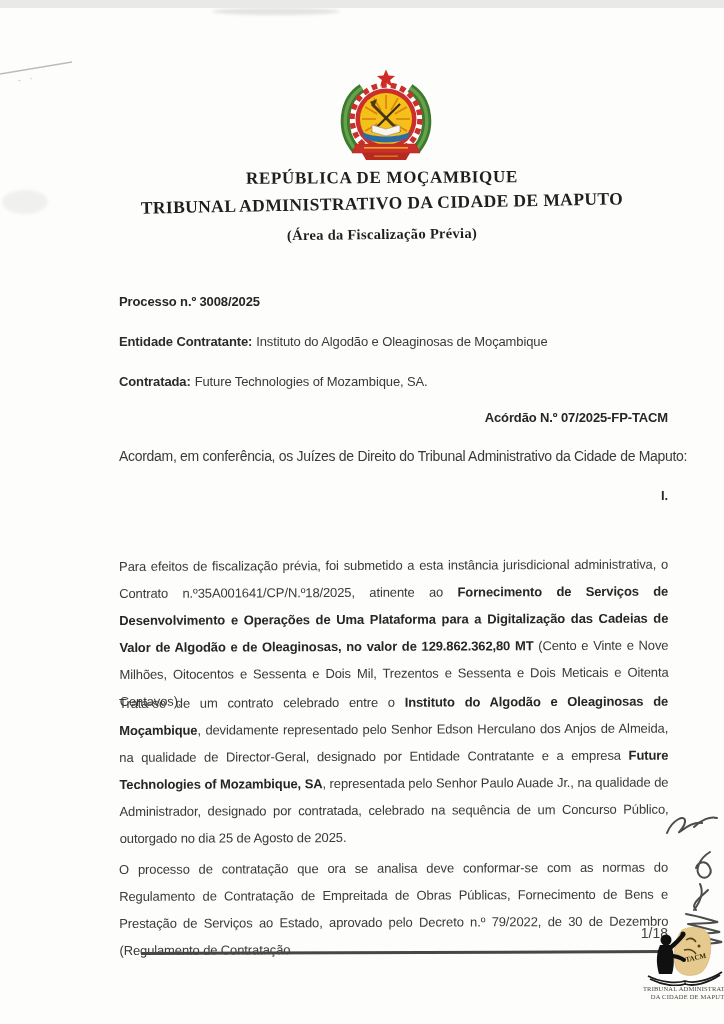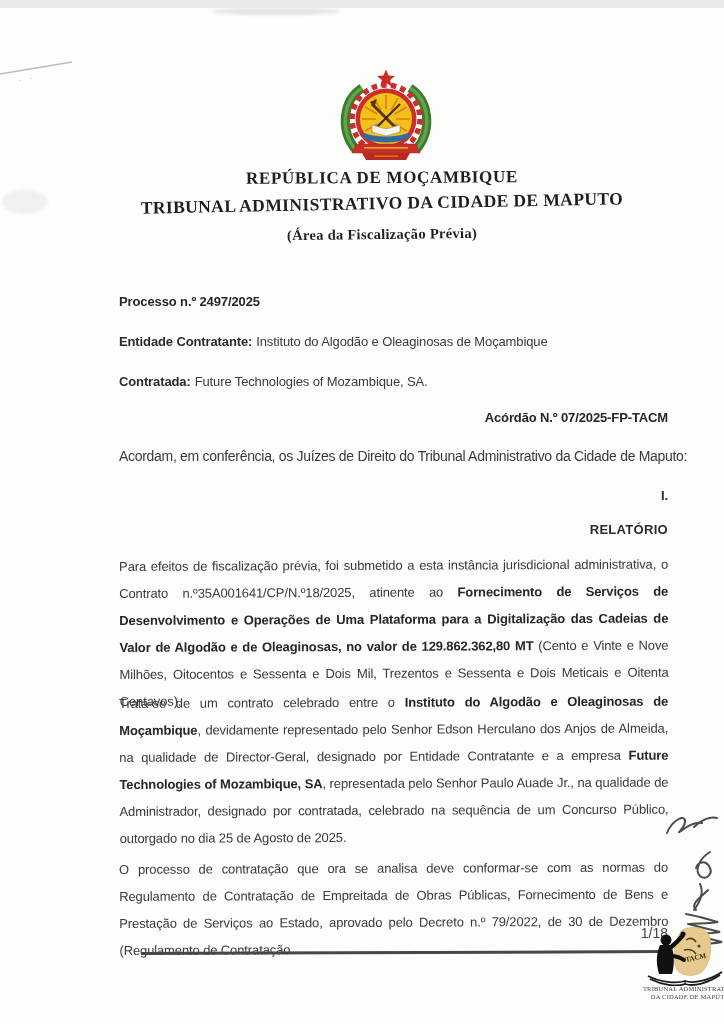--- a/index.html
+++ b/index.html
@@ -103,35 +103,34 @@
     </g>
 
     <polygon points="56,1.5 58.6,7.6 65.1,7.9 60.1,12.1 61.8,18.4 56,14.8 50.2,18.4 51.9,12.1 46.9,7.9 53.4,7.6" fill="#cf2b24"></polygon>
   </svg>
 
   <div class="abs title-line t1">REPÚBLICA DE MOÇAMBIQUE</div>
   <div class="abs title-line t2">TRIBUNAL ADMINISTRATIVO DA CIDADE DE MAPUTO</div>
   <div class="abs title-line t3">(Área da Fiscalização Prévia)</div>
 
   <div class="abs col" style="top:280px">
-    <span class="b">Processo n.º 2497/2025</span>
+    <span class="b">Processo n.º 3008/2025</span>
   </div>
   <div class="abs col" style="top:360px">
     <span class="meta-label">Contratada:</span><span>Future Technologies of Mozambique, SA.</span>
   </div>
   <div class="abs col" style="top:320px">
     <span class="meta-label">Entidade Contratante:</span><span>Instituto do Algodão e Oleaginosas de Moçambique</span>
   </div>
   <div class="abs col center" style="top:396px">
     <span class="b">Acórdão N.º 07/2025-FP-TACM</span>
   </div>
   <div class="abs col nowrap" style="top:435px;letter-spacing:-.3px;font-size:14px">Acordam, em conferência, os Juízes de Direito do Tribunal Administrativo da Cidade de Maputo:</div>
 
   <div class="abs col center heading" style="top:474px">I.</div>
-  <div class="abs col center heading" style="top:508px;letter-spacing:.3px">RELATÓRIO</div>
 
   <p class="abs col para" style="top:545px"><span>Para efeitos de fiscalização prévia, foi submetido a esta instância jurisdicional administrativa, o Contrato n.º35A001641/CP/N.º18/2025, atinente ao </span><span class="b">Fornecimento de Serviços de Desenvolvimento e Operações de Uma Plataforma para a Digitalização das Cadeias de Valor de Algodão e de Oleaginosas, no valor de 129.862.362,80 MT </span><span>(Cento e Vinte e Nove Milhões, Oitocentos e Sessenta e Dois Mil, Trezentos e Sessenta e Dois Meticais e Oitenta Centavos).</span></p>
 
   <p class="abs col para" style="top:682px"><span>Trata-se de um contrato celebrado entre o </span><span class="b">Instituto do Algodão e Oleaginosas de Moçambique</span><span>, devidamente representado pelo Senhor Edson Herculano dos Anjos de Almeida, na qualidade de Director-Geral, designado por Entidade Contratante e a empresa </span><span class="b">Future Technologies of Mozambique, SA</span><span>, representada pelo Senhor Paulo Auade Jr., na qualidade de Administrador, designado por contratada, celebrado na sequência de um Concurso Público, outorgado no dia 25 de Agosto de 2025.</span></p>
 
   <p class="abs col para" style="top:848px"><span>O processo de contratação que ora se analisa deve conformar-se com as normas do Regulamento de Contratação de Empreitada de Obras Públicas, Fornecimento de Bens e Prestação de Serviços ao Estado, aprovado pelo Decreto n.º 79/2022, de 30 de Dezembro (Regulamento de Contratação</span></p>
 
   <div class="abs pagenum">1/18</div>
 
   <div class="abs rule"></div>

